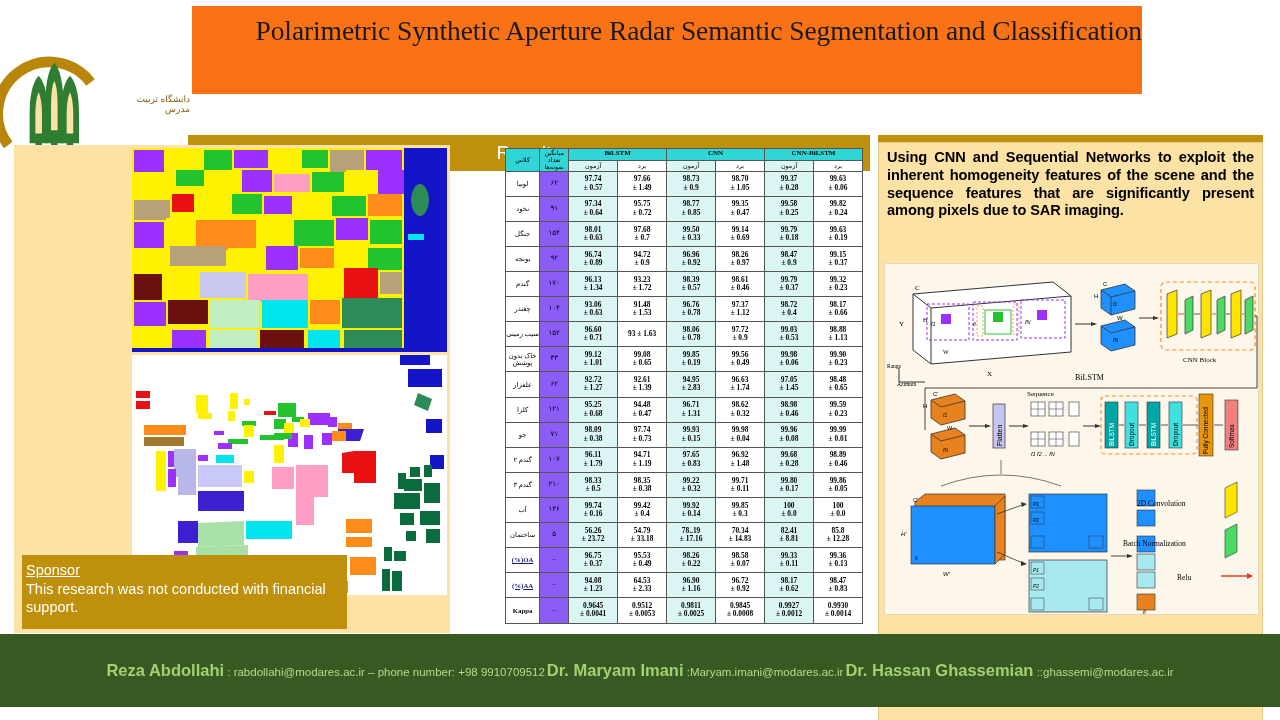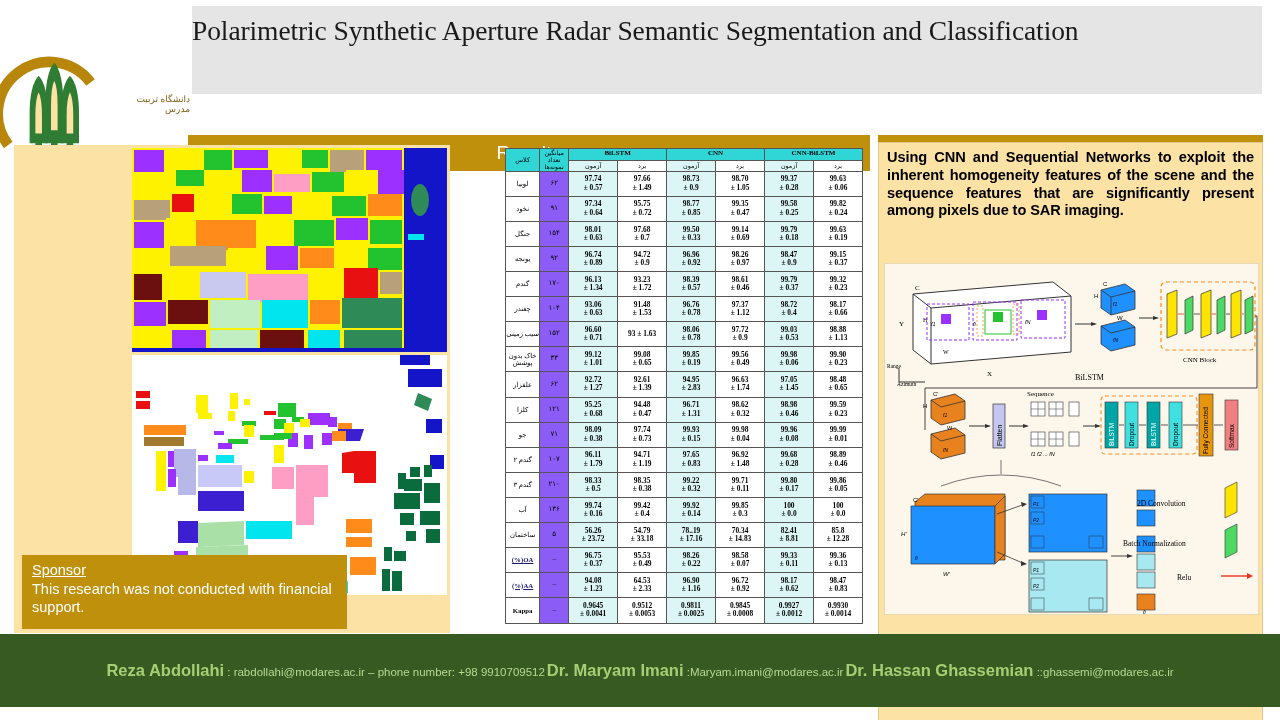--- a/index.html
+++ b/index.html
@@ -15,23 +15,23 @@
   .logo-zone {
     position: absolute; left: 0; top: 0; width: 190px; height: 150px;
     background: #ffffff;
     display: flex; flex-direction: row; align-items: center; justify-content: flex-start; margin-top: 28px;
   }
   .logo-svg { display: block; }
   .logo-cap { font-size: 9px; color: #7d5c10; margin-top: 1px; direction: rtl; }
 
   
   .title-banner {
-    position: absolute; left: 192px; top: 6px; width: 1070px; height: 88px;
-    background: #e5e5e5;
-    display: flex; align-items: flex-start; justify-content: flex-start;
+    position: absolute; left: 192px; top: 6px; width: 950px; height: 88px;
+    background: #f97316;
+    display: flex; align-items: flex-start; justify-content: flex-end;
     padding-top: 9px;
   }
   .title-text {
     font-family: "Liberation Serif", serif;
     font-size: 27.5px; color: #1a1a1a; white-space: nowrap; letter-spacing: -0.1px;
   }
 
   
   .sec-head {
     position: absolute; background: #BF900C;
@@ -50,21 +50,21 @@
     position: absolute; left: 118px; top: 3px; width: 315px; height: 204px;
     background: #1414c8; overflow: hidden;
   }
   .map-gt {
     position: absolute; left: 118px; top: 210px; width: 315px; height: 240px;
     background: #ffffff; overflow: hidden;
   }
   .sponsor-box {
     position: absolute; left: 8px; top: 410px; width: 325px; height: 74px;
     background: #BF900C; color: #ffffff;
-    padding: 6px 8px 4px 10px; font-size: 14.5px; line-height: 1.28;
+    padding: 6px 8px 4px 4px; font-size: 14.5px; line-height: 1.28;
   }
   .sponsor-title { text-decoration: underline; display: block; }
 
   
   .table-wrap {
     position: absolute; left: 505px; top: 148px; width: 358px; height: 470px;
     background: #ffffff;
   }
   table.res {
     width: 100%; height: 100%;

